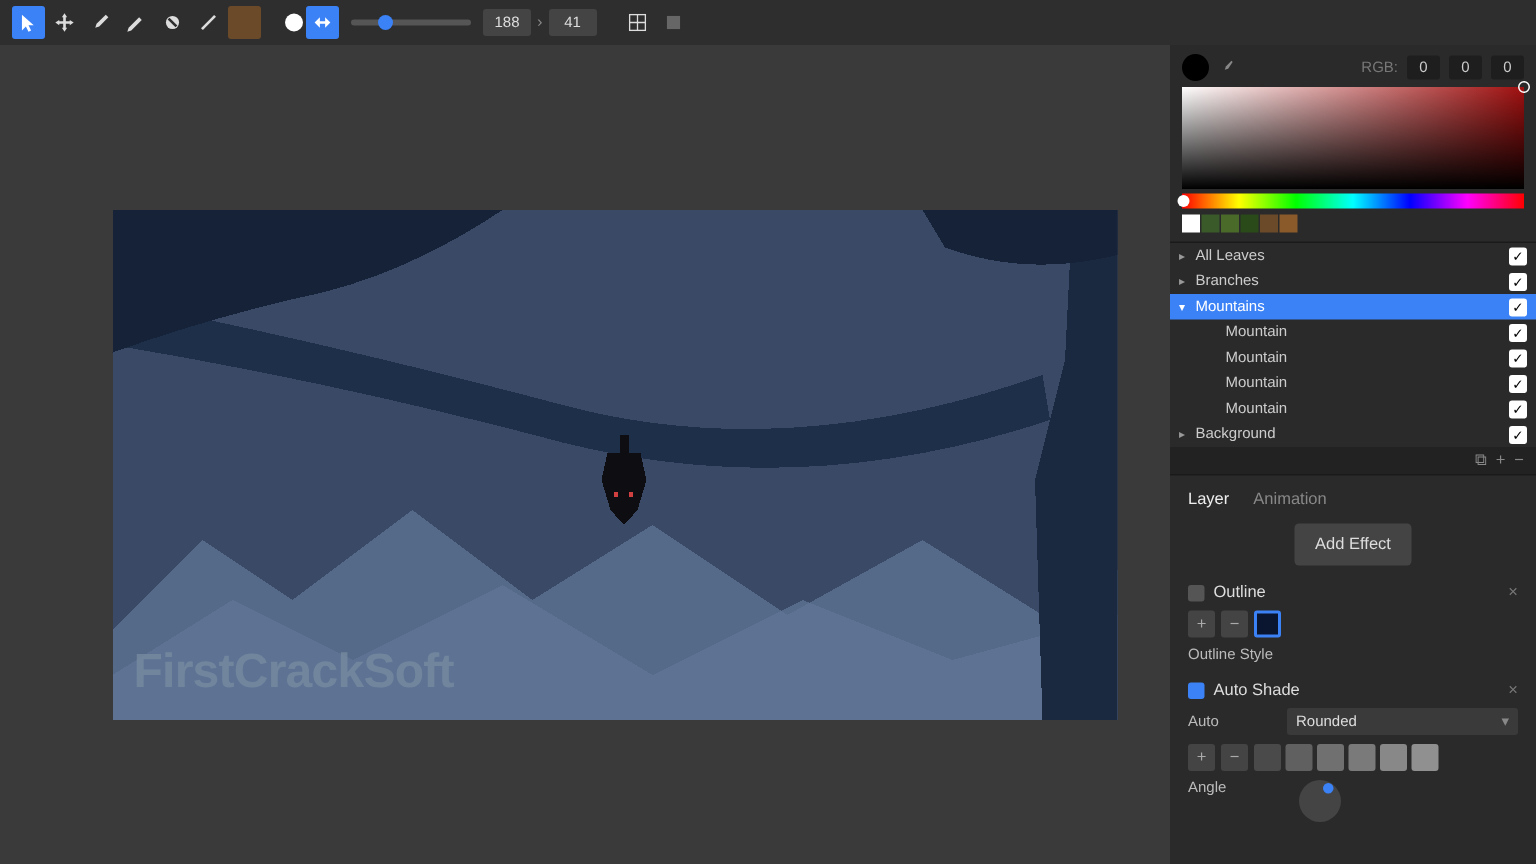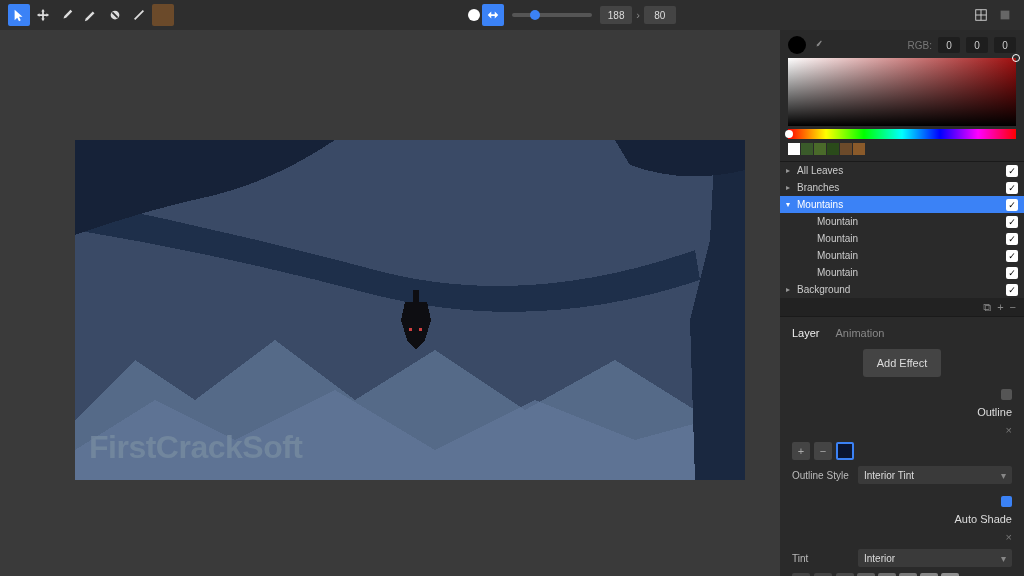--- a/index.html
+++ b/index.html
@@ -1,19 +1,19 @@
 <!DOCTYPE html>
 <html><head>
 <meta charset="utf-8">
 <style>
 * { margin: 0; padding: 0; box-sizing: border-box; font-family: -apple-system, Helvetica, Arial, sans-serif; }
 body { width: 1024px; height: 576px; background: #3a3a3a; overflow: hidden; color: #ccc; font-size: 11px; }
 
 
-.toolbar { height: 30px; background: #2e2e2e; display: flex; align-items: center; padding: 0 8px; gap: 4px; justify-content: space-between; }
+.toolbar { height: 30px; background: #2e2e2e; display: flex; align-items: center; padding: 0 8px; gap: 4px; justify-content: flex-start; }
 .tool-group { display: flex; gap: 2px; align-items: center; }
 .tool-sep { width: 8px; }
 .tool-btn { width: 22px; height: 22px; display: flex; align-items: center; justify-content: center; border-radius: 2px; cursor: pointer; }
 .tool-btn.active { background: #3b82f6; }
 .tool-btn svg { width: 14px; height: 14px; }
 .swatch-btn { width: 22px; height: 22px; background: #6b4a2a; border-radius: 2px; }
 .circle-ind { width: 12px; height: 12px; border-radius: 50%; background: #fff; }
 .blue-ind { width: 22px; height: 22px; background: #3b82f6; border-radius: 2px; display:flex;align-items:center;justify-content:center; }
 .slider { width: 80px; height: 4px; background: #555; border-radius: 2px; position: relative; margin: 0 6px; }
 .slider-thumb { width: 10px; height: 10px; background: #3b82f6; border-radius: 50%; position: absolute; top: -3px; left: 18px; }
@@ -52,21 +52,21 @@
 .layer-row .chk { margin-left: auto; width: 12px; height: 12px; background: #fff; border-radius: 2px; display: flex; align-items: center; justify-content: center; color: #000; font-size: 9px; }
 .layer-row.selected .chk { }
 .layer-tools { height: 18px; display: flex; justify-content: flex-end; align-items: center; gap: 6px; padding: 0 8px; color: #888; background: #222; font-size: 11px; }
 
 
 .props { padding: 10px 12px; border-top: 1px solid #1a1a1a; flex: 1; overflow: hidden; }
 .tabs-row { display: flex; gap: 16px; font-size: 11px; margin-bottom: 10px; align-items: center; }
 .tab { color: #888; cursor: pointer; }
 .tab.active { color: #eee; }
 .add-effect { display: block; margin: 0 auto 12px; background: #444; border: none; color: #ddd; padding: 8px 14px; border-radius: 3px; font-size: 11px; cursor: pointer; }
-.effect-hdr { display: flex; align-items: flex-end; gap: 6px; margin: 8px 0 6px; flex-direction: column; }
+.effect-hdr { display: flex; align-items: flex-end; gap: 6px; margin: 8px 0 6px; }
 .effect-cb { width: 11px; height: 11px; background: #555; border-radius: 2px; }
 .effect-cb.on { background: #3b82f6; }
 .effect-title { font-size: 11px; color: #ddd; }
 .effect-x { margin-left: auto; color: #777; cursor: pointer; }
 .row { display: flex; align-items: center; gap: 4px; margin: 6px 0; }
 .mini-btn { width: 18px; height: 18px; background: #444; border-radius: 2px; display: flex; align-items: center; justify-content: center; color: #aaa; font-size: 11px; cursor: pointer; }
 .color-slot { width: 18px; height: 18px; border: 2px solid #3b82f6; border-radius: 2px; background: #0a1530; }
 .prop-label { width: 62px; font-size: 10px; color: #bbb; }
 .select { flex: 1; height: 18px; background: #3a3a3a; border-radius: 2px; display: flex; align-items: center; padding: 0 6px; font-size: 10px; color: #ddd; position: relative; }
 .select::after { content: "▾"; position: absolute; right: 6px; color: #888; }
@@ -122,21 +122,21 @@
     <div class="blue-ind">
         <svg width="14" height="14" viewBox="0 0 16 16">
           <path d="M2 8l4-4v3h4v-3l4 4-4 4v-3h-4v3z" fill="#fff"></path>
         </svg>
       </div>
     <div class="slider">
         <div class="slider-thumb"></div>
       </div>
     <div class="coord">188</div>
     <span class="coord-sep">›</span>
-    <div class="coord">80</div>
+    <div class="coord">41</div>
   </div>
   <div class="tool-sep"></div>
   <div class="tool-group">
     <div class="grid-btn">
         <svg width="14" height="14" viewBox="0 0 16 16">
           <rect x="2" y="2" width="12" height="12" fill="none" stroke="#ddd"></rect>
           <path d="M8 2v12M2 8h12" stroke="#ddd"></path>
         </svg>
       </div>
     <div class="grid-btn">
@@ -268,31 +268,30 @@
         <div class="effect-title">Outline</div>
         <div class="effect-x">×</div>
       </div>
       <div class="row">
         <div class="mini-btn">+</div>
         <div class="mini-btn">−</div>
         <div class="color-slot"></div>
       </div>
       <div class="row">
         <div class="prop-label">Outline Style</div>
-        <div class="select">Interior Tint</div>
       </div>
 
       <div class="effect-hdr" style="margin-top:12px">
         <div class="effect-cb on"></div>
         <div class="effect-title">Auto Shade</div>
         <div class="effect-x">×</div>
       </div>
       <div class="row">
-        <div class="prop-label">Tint</div>
-        <div class="select">Interior</div>
+        <div class="prop-label">Auto</div>
+        <div class="select">Rounded</div>
       </div>
       <div class="row">
         <div class="mini-btn">+</div>
         <div class="mini-btn">−</div>
         <div class="shade-sw" id="shade-sw">
             <div class="sw" style="background: rgb(74, 74, 74);"></div>
             <div class="sw" style="background: rgb(96, 96, 96);"></div>
             <div class="sw" style="background: rgb(112, 112, 112);"></div>
             <div class="sw" style="background: rgb(122, 122, 122);"></div>
             <div class="sw" style="background: rgb(136, 136, 136);"></div>

